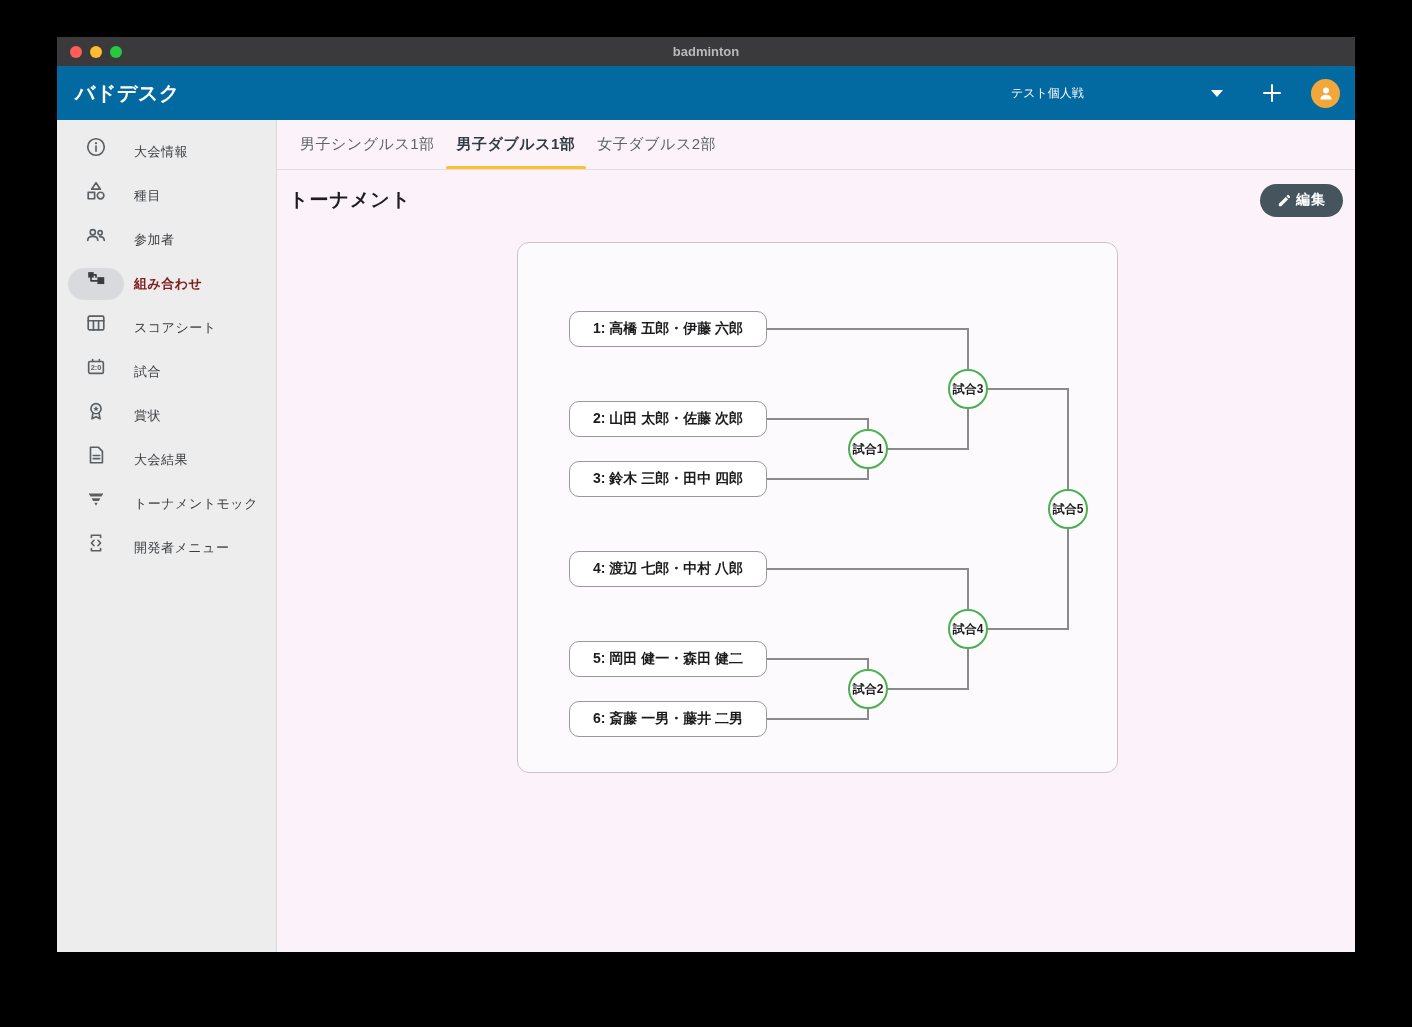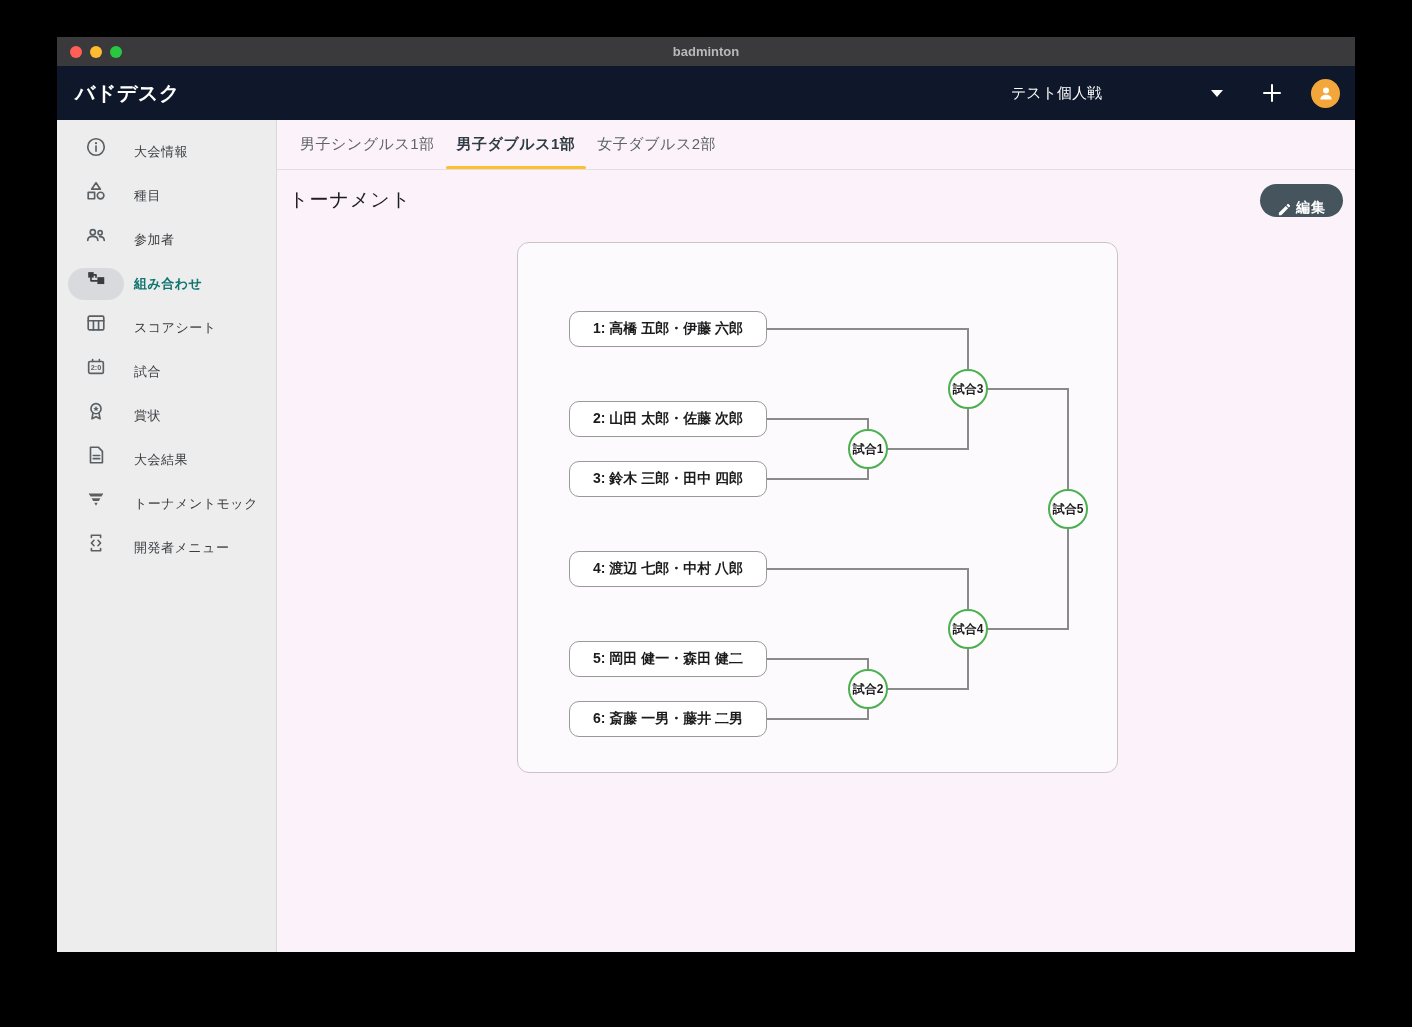--- a/index.html
+++ b/index.html
@@ -10,55 +10,55 @@
             box-shadow:0 20px 60px rgba(0,0,0,.6); }
 
   
   .titlebar { height:29px; background:#3a3a3c; display:flex; align-items:center; position:relative; flex:none; }
   .traffic { display:flex; gap:8px; margin-left:13px; }
   .light { width:12px; height:12px; border-radius:50%; }
   .light.red{ background:#ff5f57; } .light.yellow{ background:#febc2e; } .light.green{ background:#28c840; }
   .win-title { position:absolute; left:0; right:0; text-align:center; color:#b9b9b9; font-size:13px; font-weight:700; }
 
   
-  .appbar { height:54px; background:#0f172a; display:flex; align-items:center; padding:0 15px 0 18px; color:#fff; flex:none; }
+  .appbar { height:54px; background:#0369a1; display:flex; align-items:center; padding:0 15px 0 18px; color:#fff; flex:none; }
   .app-title { font-size:20px; font-weight:700; letter-spacing:.5px; }
   .appbar-spacer { flex:1; }
   .selector { display:flex; align-items:center; width:232px; height:34px; cursor:pointer; }
-  .selector-value { font-size:15px; padding-left:10px; flex:1; }
+  .selector-value { font-size:12px; padding-left:10px; flex:1; }
   .caret { width:0; height:0; border-left:6px solid transparent; border-right:6px solid transparent; border-top:7px solid #fff; margin-right:10px; }
   .plus-btn { width:34px; height:34px; margin-left:22px; display:flex; align-items:center; justify-content:center; cursor:pointer; }
   .avatar { width:29px; height:29px; border-radius:50%; background:#f3a73a; margin-left:22px; display:flex; align-items:center; justify-content:center; cursor:pointer; }
 
   
   .body { flex:1; display:flex; min-height:0; }
   .sidebar { width:220px; background:#ededee; border-right:1px solid #d9d9d9; padding-top:10px; flex:none; }
   .side-item { height:44px; display:flex; align-items:center; cursor:pointer; }
   .icon-pill { width:56px; height:32px; border-radius:16px; margin-left:11px; display:flex; align-items:flex-start; justify-content:center; flex:none; }
   .side-item.active .icon-pill { background:#d9dadd; }
   .side-label { margin-left:10px; font-size:13px; color:#3a3d40; letter-spacing:.5px; }
-  .side-item.active .side-label { color:#0f766e; font-weight:700; }
+  .side-item.active .side-label { color:#7f1d1d; font-weight:700; }
   .sicon { stroke:#5a5f63; fill:none; stroke-width:1.8; stroke-linecap:round; stroke-linejoin:round; }
   .sicon .fill { fill:#5a5f63; stroke:none; }
   .side-item.active .sicon { stroke:#3a3d40; }
   .side-item.active .sicon .fill { fill:#3a3d40; }
 
   .main { flex:1; background:#fbf3f9; position:relative; min-width:0; }
 
   
   .tabbar { height:50px; display:flex; padding-left:12px; border-bottom:1px solid #e5dde3; }
   .tab { display:flex; align-items:center; padding:0 11px; font-size:15px; color:#5f6368; position:relative; cursor:pointer; letter-spacing:.5px; }
   .tab.active { color:#2f3b42; font-weight:700; }
   .tab.active::after { content:""; position:absolute; left:0; right:0; bottom:0; height:3px; background:#fbc02d; border-radius:3px; }
 
   
   .content-header { margin-top:12px; padding:0 12px; height:36px; display:flex; align-items:center; justify-content:space-between; }
-  .page-title { font-size:19px; font-weight:400; color:#1d1d1f; letter-spacing:1px; }
+  .page-title { font-size:19px; font-weight:700; color:#1d1d1f; letter-spacing:1px; }
   .edit-btn { height:33px; padding:0 17px; border:none; border-radius:17px; background:#46545d; color:#fff;
-              font-size:14px; font-weight:700; display:flex; align-items:flex-end; gap:4px; cursor:pointer;
+              font-size:14px; font-weight:700; display:flex; align-items:center; gap:4px; cursor:pointer;
               font-family:inherit; letter-spacing:1px; }
 
   
   .card { position:relative; margin:24px 0 0 240px; width:601px; height:531px; background:#fdfafd;
           border:1px solid #cac4ca; border-radius:12px; }
   .lines { position:absolute; left:0; top:0; }
   .team-box { position:absolute; left:51px; width:198px; height:36px; background:#fff; border:1.5px solid #999;
               border-radius:10px; display:flex; align-items:center; justify-content:center;
               font-size:14px; font-weight:700; color:#1b1b1d; }
   .match-circle { position:absolute; width:40px; height:40px; border-radius:50%; background:#fff; border:2px solid #4caf50;

